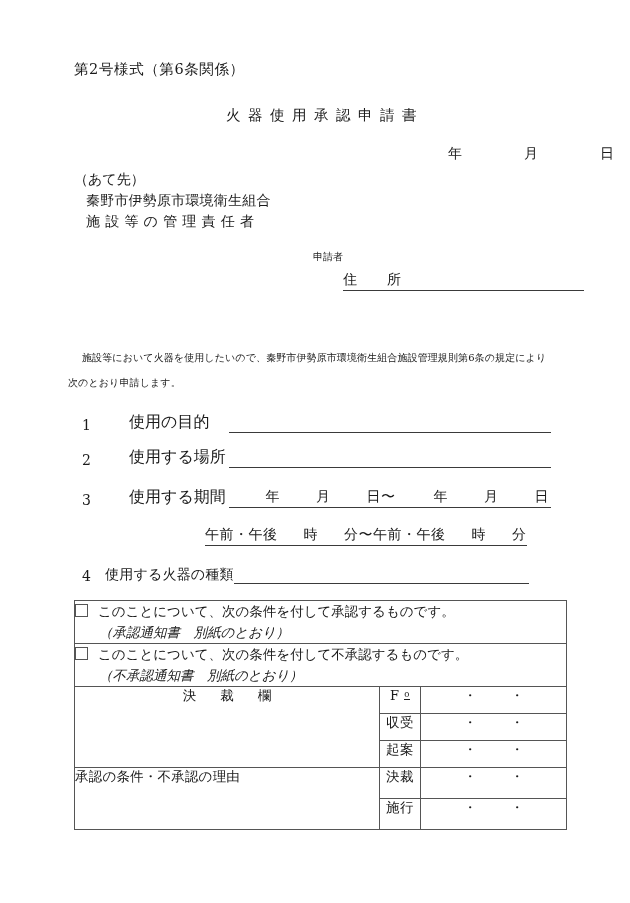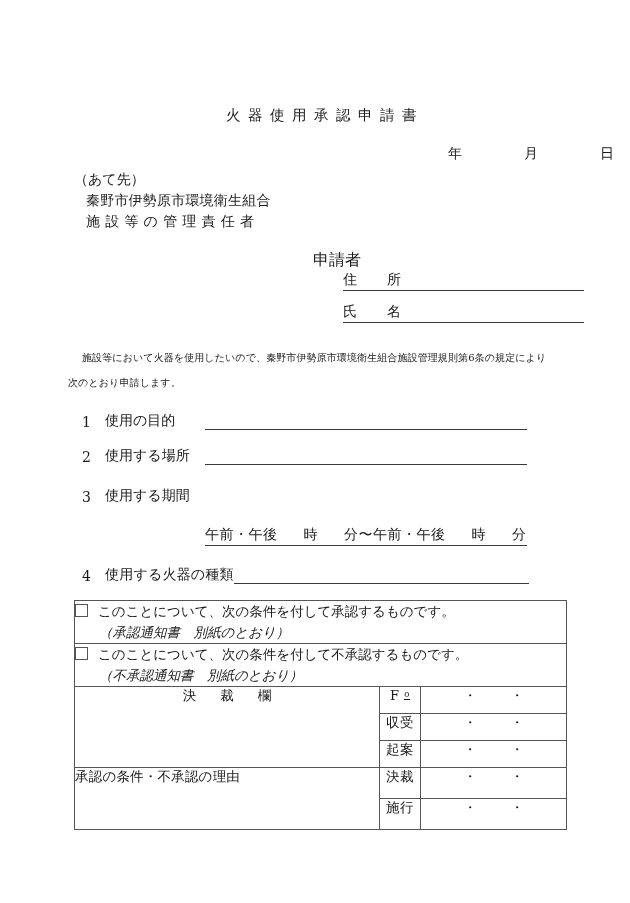--- a/index.html
+++ b/index.html
@@ -49,21 +49,21 @@
   }
   .addr-role {
     left: 86px; top: 213px;
     font-size: 14px;
     letter-spacing: 5.2px;
   }
 
   
   .applicant-label {
     left: 313px; top: 250px;
-    font-size: 16px;
+    font-size: 10px;
   }
   .field-row { display: flex; align-items: flex-end; }
   .field-label {
     font-size: 14px;
     letter-spacing: 8px;
     padding-right: 2px;
     border-bottom: 1px solid #3a3a3a;
     padding-bottom: 1px;
   }
   .field-rule {
@@ -80,21 +80,21 @@
     width: 482px;
     font-size: 10px;
     line-height: 25px;
     white-space: normal;
     text-indent: 14px;
     letter-spacing: 0.1px;
   }
 
   
   .item-num { font-size: 14px; }
-  .item-label { font-size: 14px; }
+  .item-label { font-size: 16px; margin-left: 24px; }
   .item-rule {
     border-bottom: 1px solid #3a3a3a;
     height: 17px;
   }
   .row1 { left: 82px; top: 412px; }
   .row2 { left: 82px; top: 447px; }
   .row3 { left: 82px; top: 487px; }
   .row3b { left: 205px; top: 524px; }
   .row4 { left: 82px; top: 566px; }
 
@@ -196,54 +196,54 @@
     vertical-align: 3px;
     border-bottom: 1px solid #1a1a1a;
     line-height: 1;
   }
 </style>
 </head>
 <body>
 
 <div id="page">
 
+  <div class="abs form-no">第2号様式（第6条関係）</div>
   <div class="abs doc-title">火器使用承認申請書</div>
   <div class="abs date-line">年　月　日</div>
 
   <div class="abs addr-prefix">（あて先）</div>
   <div class="abs addr-role">施設等の管理責任者</div>
   <div class="abs addr-org">秦野市伊勢原市環境衛生組合</div>
 
   <div class="abs applicant-label">申請者</div>
   <div class="abs addr-field field-row">
     <span class="field-label">住　所</span>
     <span class="field-rule"></span>
   </div>
-  <div class="abs name-field field-row">
-    <span class="field-label">氏　名</span>
-    <span class="field-rule"></span>
-  </div>
 
   <div class="abs body-para">施設等において火器を使用したいので、秦野市伊勢原市環境衛生組合施設管理規則第6条の規定により次のとおり申請します。</div>
 
   <div class="abs row1 item-flex">
     <span class="item-num num-cell">1</span>
     <span class="item-label lab-cell-1">使用の目的</span>
     <span class="item-rule rule-322"></span>
   </div>
 
   <div class="abs row2 item-flex">
     <span class="item-num num-cell">2</span>
     <span class="item-label lab-cell-1">使用する場所</span>
     <span class="item-rule rule-322"></span>
   </div>
 
   <div class="abs row3 item-flex">
     <span class="item-num num-cell">3</span>
     <span class="item-label lab-cell-1">使用する期間</span>
+    <span class="period-inline period-dates">
+      <span>年</span><span class="sp-mid"></span><span>月</span><span class="sp-mid"></span><span>日〜</span><span class="sp-wide"></span><span>年</span><span class="sp-mid"></span><span>月</span><span class="sp-mid"></span><span>日</span>
+    </span>
   </div>
 
   <div class="abs row3b">
     <span class="period-inline period-times">
       <span>午前・午後</span><span class="sp-sm"></span><span>時</span><span class="sp-sm"></span><span>分〜午前・午後</span><span class="sp-sm"></span><span>時</span><span class="sp-sm"></span><span>分</span>
     </span>
   </div>
 
   <div class="abs row4 item-flex">
     <span class="item-num num-cell">4</span>

